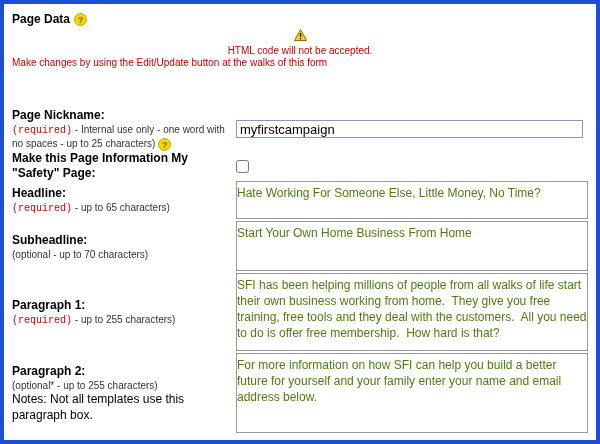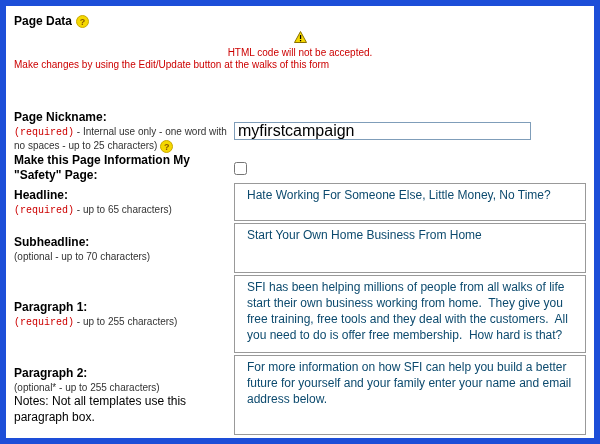--- a/index.html
+++ b/index.html
@@ -13,21 +13,21 @@
     font-family: "Liberation Sans", sans-serif;
     font-size: 11px;
     color: #000000;
     overflow: hidden;
   }
   .page {
     position: relative;
     width: 600px;
     height: 444px;
     box-sizing: border-box;
-    border: 6px solid #1d4ed8;
+    border: 4px solid #1d4ed8;
     background: #ffffff;
     padding: 6px 8px 0 8px;
   }
   .hdr {
     font-size: 12px;
     font-weight: bold;
     color: #000;
     margin: 2px 0 3px 0;
     display: flex;
     align-items: center;
@@ -101,38 +101,38 @@
   .req {
     color: #cc0000;
     font-family: Liberation Mono, monospace;
   }
   .lbl-note {
     font-size: 12px;
     color: #000;
     line-height: 1.3;
   }
   input.text-input {
-    width: 297px;
+    width: 347px;
     height: 18px;
     font-family: "Liberation Sans", sans-serif;
-    font-size: 16px;
+    font-size: 13px;
     color: #000;
     border: 1px solid #7f9db9;
     background: #ffffff;
     padding: 1px 3px;
     box-sizing: border-box;
   }
   textarea.ta {
     width: 352px;
     font-family: "Liberation Sans", sans-serif;
     font-size: 12px;
-    color: #0c4a6e;
+    color: #4d7c0f;
     border: 1px solid #999999;
     background: #ffffff;
-    padding: 3px 12px;
+    padding: 3px 0;
     box-sizing: border-box;
     resize: none;
     overflow: hidden;
     line-height: 1.35;
   }
   textarea.h-40 { height: 38px; }
   textarea.h-36 { height: 50px; }
   textarea.h-80 { height: 78px; }
   textarea.h-82 { height: 80px; }
   input.cb {

